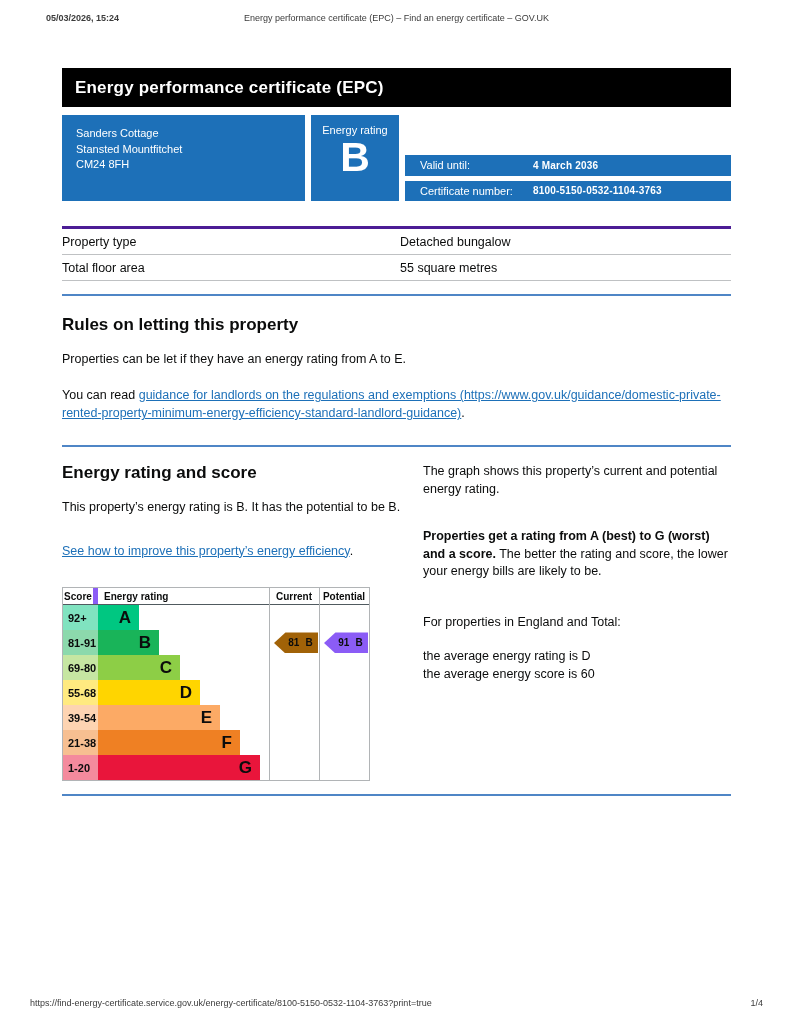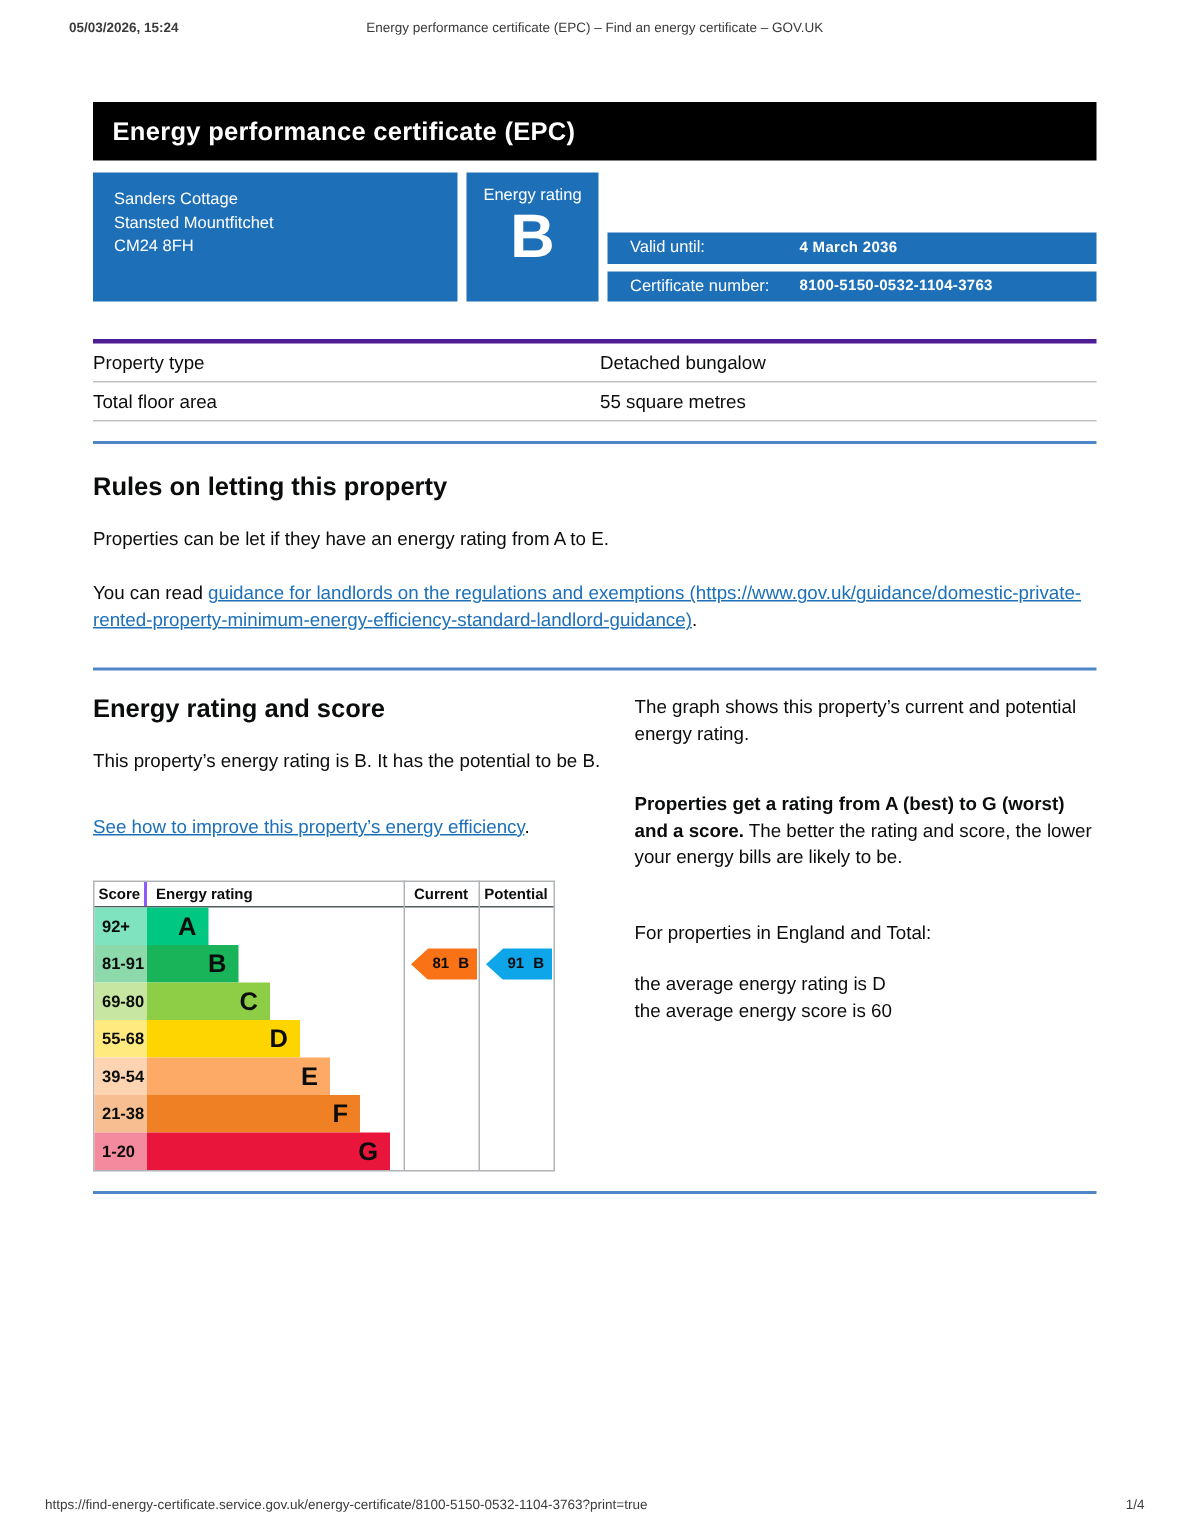--- a/index.html
+++ b/index.html
@@ -59,21 +59,21 @@
   .col-right .r-p2 { margin-top: 30px; }
   .col-right .r-p3 { margin-top: 33px; }
   .col-right .r-p4 { margin-top: 17px; }
 
   
   .epc-chart {
     position: relative; margin-top: 27px;
     width: 308px; border: 1px solid #b1b4b6; background: #fff;
   }
   .epc-header { display: flex; height: 17px; border-bottom: 1px solid #505a5f; font-size: 10px; font-weight: bold; align-items: center; }
-  .h-score { width: 35px; text-align: center; border-right: 2px solid #8b5cf6; height: 100%; line-height: 17px; }
+  .h-score { width: 35px; text-align: center; border-right: 5px solid #8b5cf6; height: 100%; line-height: 17px; }
   .h-rating { width: 171px; padding-left: 6px; }
   .h-current { width: 50px; text-align: center; }
   .h-potential { width: 50px; text-align: center; }
   .epc-body { position: relative; height: 175px; }
   .epc-row { display: flex; height: 25px; }
   .epc-score { width: 35px; font-size: 11px; font-weight: bold; display: flex; align-items: center; padding-left: 5px; }
   .epc-band { display: flex; align-items: center; justify-content: flex-end; padding-right: 8px; font-size: 17px; font-weight: bold; color: #0b0c0c; }
   .col-line { position: absolute; top: -18px; bottom: 0; width: 1px; background: #b1b4b6; }
   .col-line.l1 { left: 206px; }
   .col-line.l2 { left: 256px; }
@@ -180,25 +180,25 @@
               <span class="epc-band" style="width: 122px; background: rgb(252, 170, 101);">E</span>
             </div>
             <div class="epc-row">
               <span class="epc-score" style="background: rgb(247, 191, 145);">21-38</span>
               <span class="epc-band" style="width: 142px; background: rgb(239, 128, 35);">F</span>
             </div>
             <div class="epc-row">
               <span class="epc-score" style="background: rgb(244, 138, 157);">1-20</span>
               <span class="epc-band" style="width: 162px; background: rgb(233, 21, 59);">G</span>
             </div>
-            <div class="epc-arrow" style="left: 211px; top: 27px; background: #f97316;">
+            <div class="epc-arrow" style="left: 211px; top: 27px; background: #a16207;">
               <span>81</span>
               <span>B</span>
             </div>
-            <div class="epc-arrow" style="left: 261px; top: 27px; background: #0ea5e9; text-align: right;">
+            <div class="epc-arrow" style="left: 261px; top: 27px; background: #8b5cf6; text-align: right;">
               <span>91</span>
               <span>B</span>
             </div>
           </div>
       </div>
     </div>
 
     <div class="col-right">
       <p class="r-p1">The graph shows this property’s current and potential energy rating.</p>
       <p class="r-p2"><b>Properties get a rating from A (best) to G (worst) and a score.</b><span> The better the rating and score, the lower your energy bills are likely to be.</span></p>

